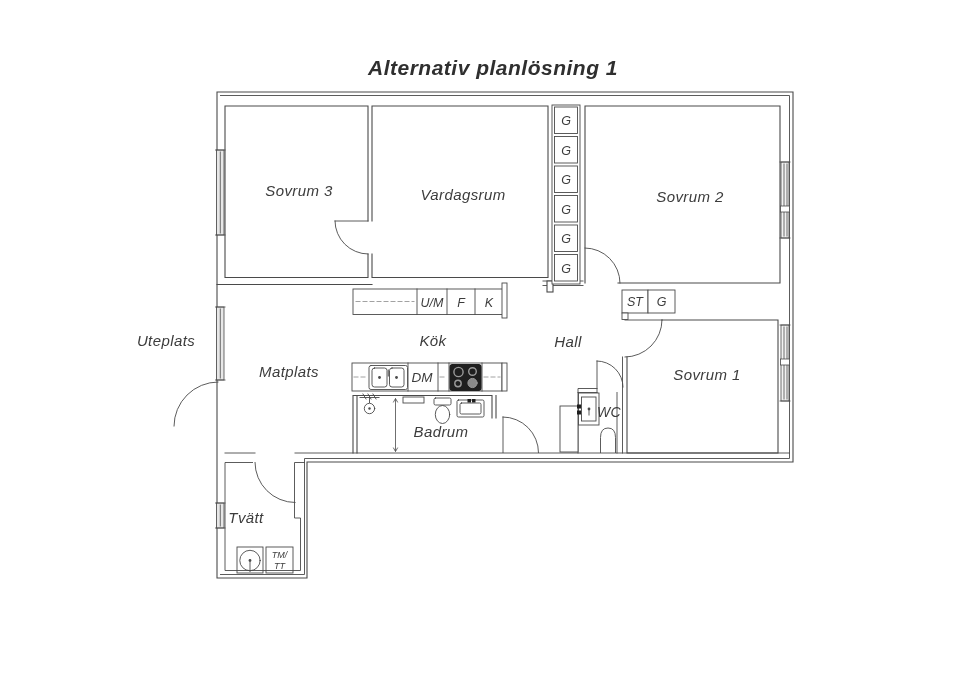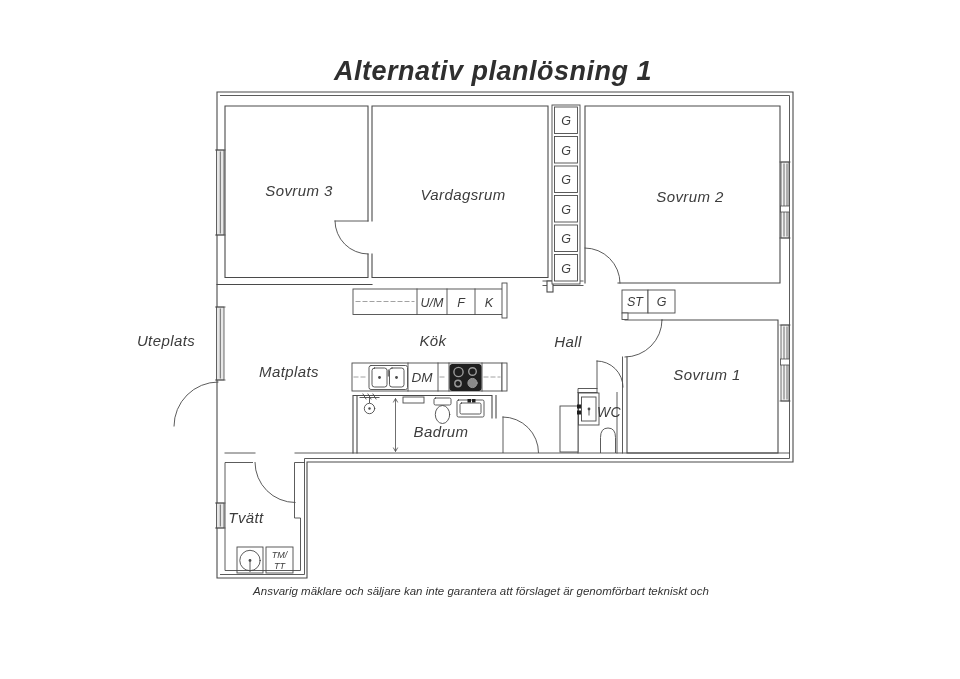--- a/index.html
+++ b/index.html
@@ -1,19 +1,19 @@
 <!DOCTYPE html>
 <html><head>
 <meta charset="utf-8">
 <style>
   html,body{margin:0;padding:0;background:#ffffff;}
   body{width:960px;height:679px;position:relative;overflow:hidden;
        font-family:"Liberation Sans",sans-serif;color:#3c3c3c;}
   .title{position:absolute;top:56px;left:493px;transform:translateX(-50%);
-         font-size:27px;font-style:italic;font-weight:600;color:#2f2f2f;
+         font-size:21px;font-style:italic;font-weight:600;color:#2f2f2f;
          letter-spacing:.5px;white-space:nowrap;}
   .plan{position:absolute;top:0;left:0;}
   svg text{font-family:"Liberation Sans",sans-serif;font-style:italic;
            fill:#3c3c3c;}
   .room-label{font-size:15px;letter-spacing:.4px;}
   .small-label{font-size:12.5px;}
   .tiny-label{font-size:9px;}
   .footer{position:absolute;top:583px;left:481px;transform:translateX(-50%);
           width:620px;text-align:center;font-size:11.5px;font-style:italic;
           color:#333;line-height:16.5px;}
@@ -209,14 +209,13 @@
     <text class="small-label" x="635" y="306">ST</text>
     <text class="small-label" x="661.5" y="306">G</text>
     <text class="small-label" style="font-size:13.5px" x="422" y="382">DM</text>
 
     <text class="tiny-label" x="279.5" y="558">TM/</text>
     <text class="tiny-label" x="279.5" y="568.5">TT</text>
   </g>
 </svg>
 
 <div class="footer">
-  <div>Ansvarig mäklare och säljare kan inte garantera att förslaget är genomförbart tekniskt och</div>
 </div>
 
 </body></html>

